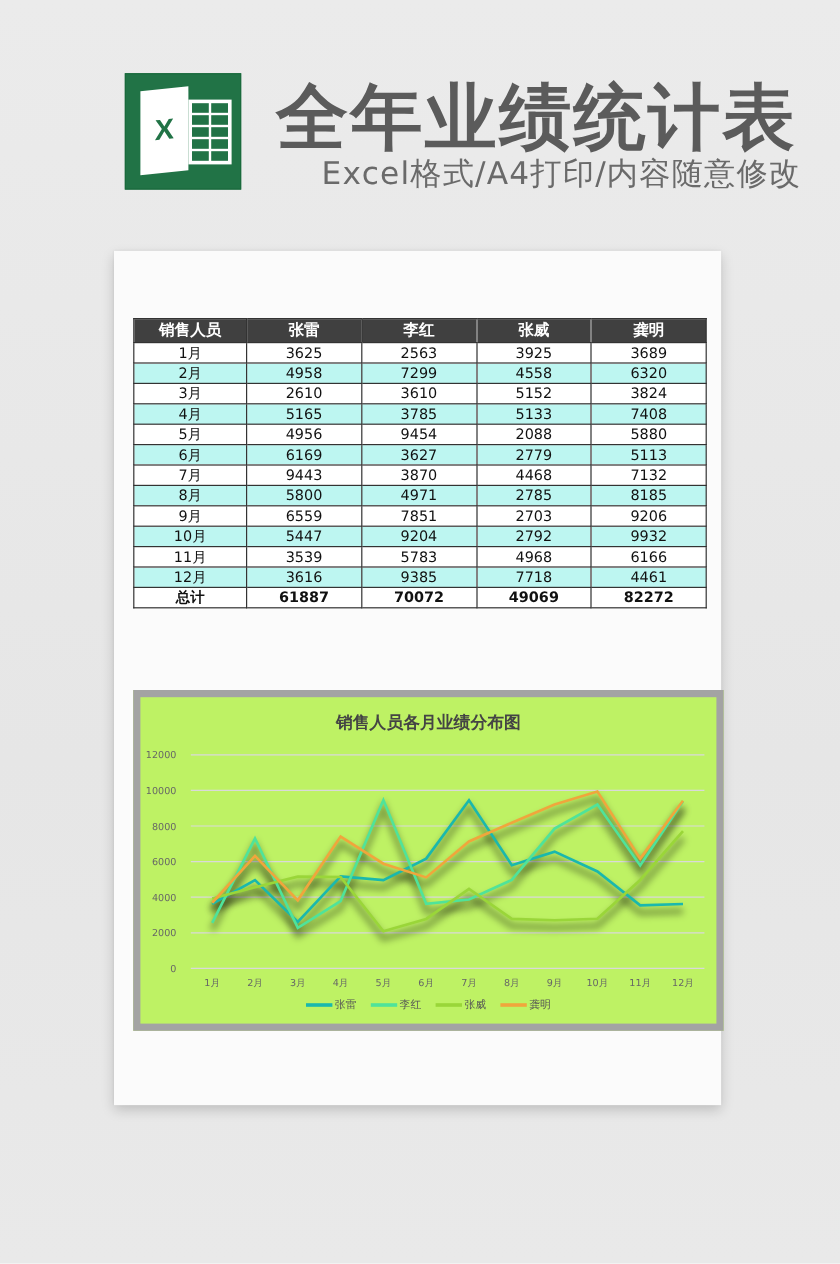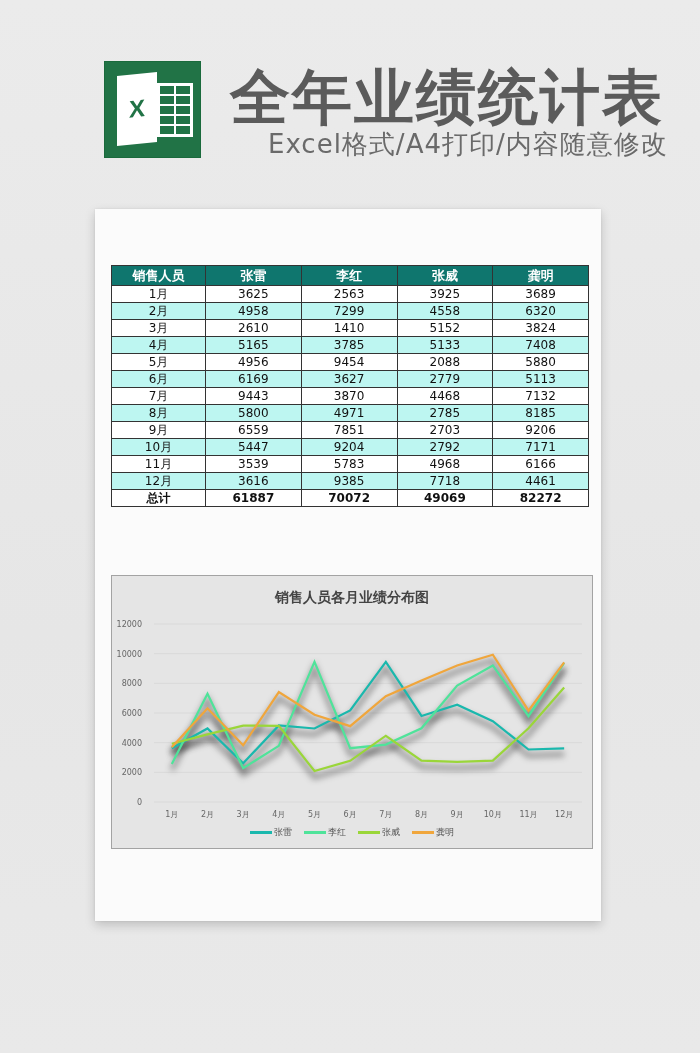--- a/index.html
+++ b/index.html
@@ -45,29 +45,29 @@
   table.sheet {
     position: absolute; left: 16px; top: 56px; width: 478px;
     border-collapse: collapse; table-layout: fixed;
     font: 12px "DejaVu Sans", sans-serif; color: #111;
   }
   table.sheet th, table.sheet td {
     border: 1px solid #333; height: 16px; padding: 0; text-align: center;
     line-height: 16px; white-space: nowrap; overflow: hidden;
   }
   table.sheet th {
-    background: #0f766e; color: #fff; font-weight: bold; font-size: 13px; height: 19px;
+    background: #404040; color: #fff; font-weight: bold; font-size: 13px; height: 19px;
   }
   table.sheet tr.alt td { background: #bdf6f1; }
   table.sheet tr td { background: #fff; }
   table.sheet tr.bold td { font-weight: bold; }
   table.sheet col.c0 { width: 94px; }
   .chart-box {
     position: absolute; left: 16px; top: 366px; width: 480px; height: 272px;
-    background: #e5e5e5; border: 1px solid #a3a3a3;
+    background: #bef264; border: 6px solid #a3a3a3;
   }
   .chart-title {
     position: absolute; left: 0; width: 480px; top: 13px; text-align: center;
     font: bold 14px "DejaVu Sans", sans-serif; color: #444;
   }
   .chart-box svg { position: absolute; left: 0; top: 0; }
   .legend {
     position: absolute; top: 250px; left: 0; width: 480px;
     display: flex; justify-content: center; gap: 12px;
     font: 9px "DejaVu Sans", sans-serif; color: #555;
@@ -127,21 +127,21 @@
         <tr class="alt">
           <td>2月</td>
           <td>4958</td>
           <td>7299</td>
           <td>4558</td>
           <td>6320</td>
         </tr>
         <tr>
           <td>3月</td>
           <td>2610</td>
-          <td>1410</td>
+          <td>3610</td>
           <td>5152</td>
           <td>3824</td>
         </tr>
         <tr class="alt">
           <td>4月</td>
           <td>5165</td>
           <td>3785</td>
           <td>5133</td>
           <td>7408</td>
         </tr>
@@ -178,21 +178,21 @@
           <td>6559</td>
           <td>7851</td>
           <td>2703</td>
           <td>9206</td>
         </tr>
         <tr class="alt">
           <td>10月</td>
           <td>5447</td>
           <td>9204</td>
           <td>2792</td>
-          <td>7171</td>
+          <td>9932</td>
         </tr>
         <tr>
           <td>11月</td>
           <td>3539</td>
           <td>5783</td>
           <td>4968</td>
           <td>6166</td>
         </tr>
         <tr class="alt">
           <td>12月</td>

